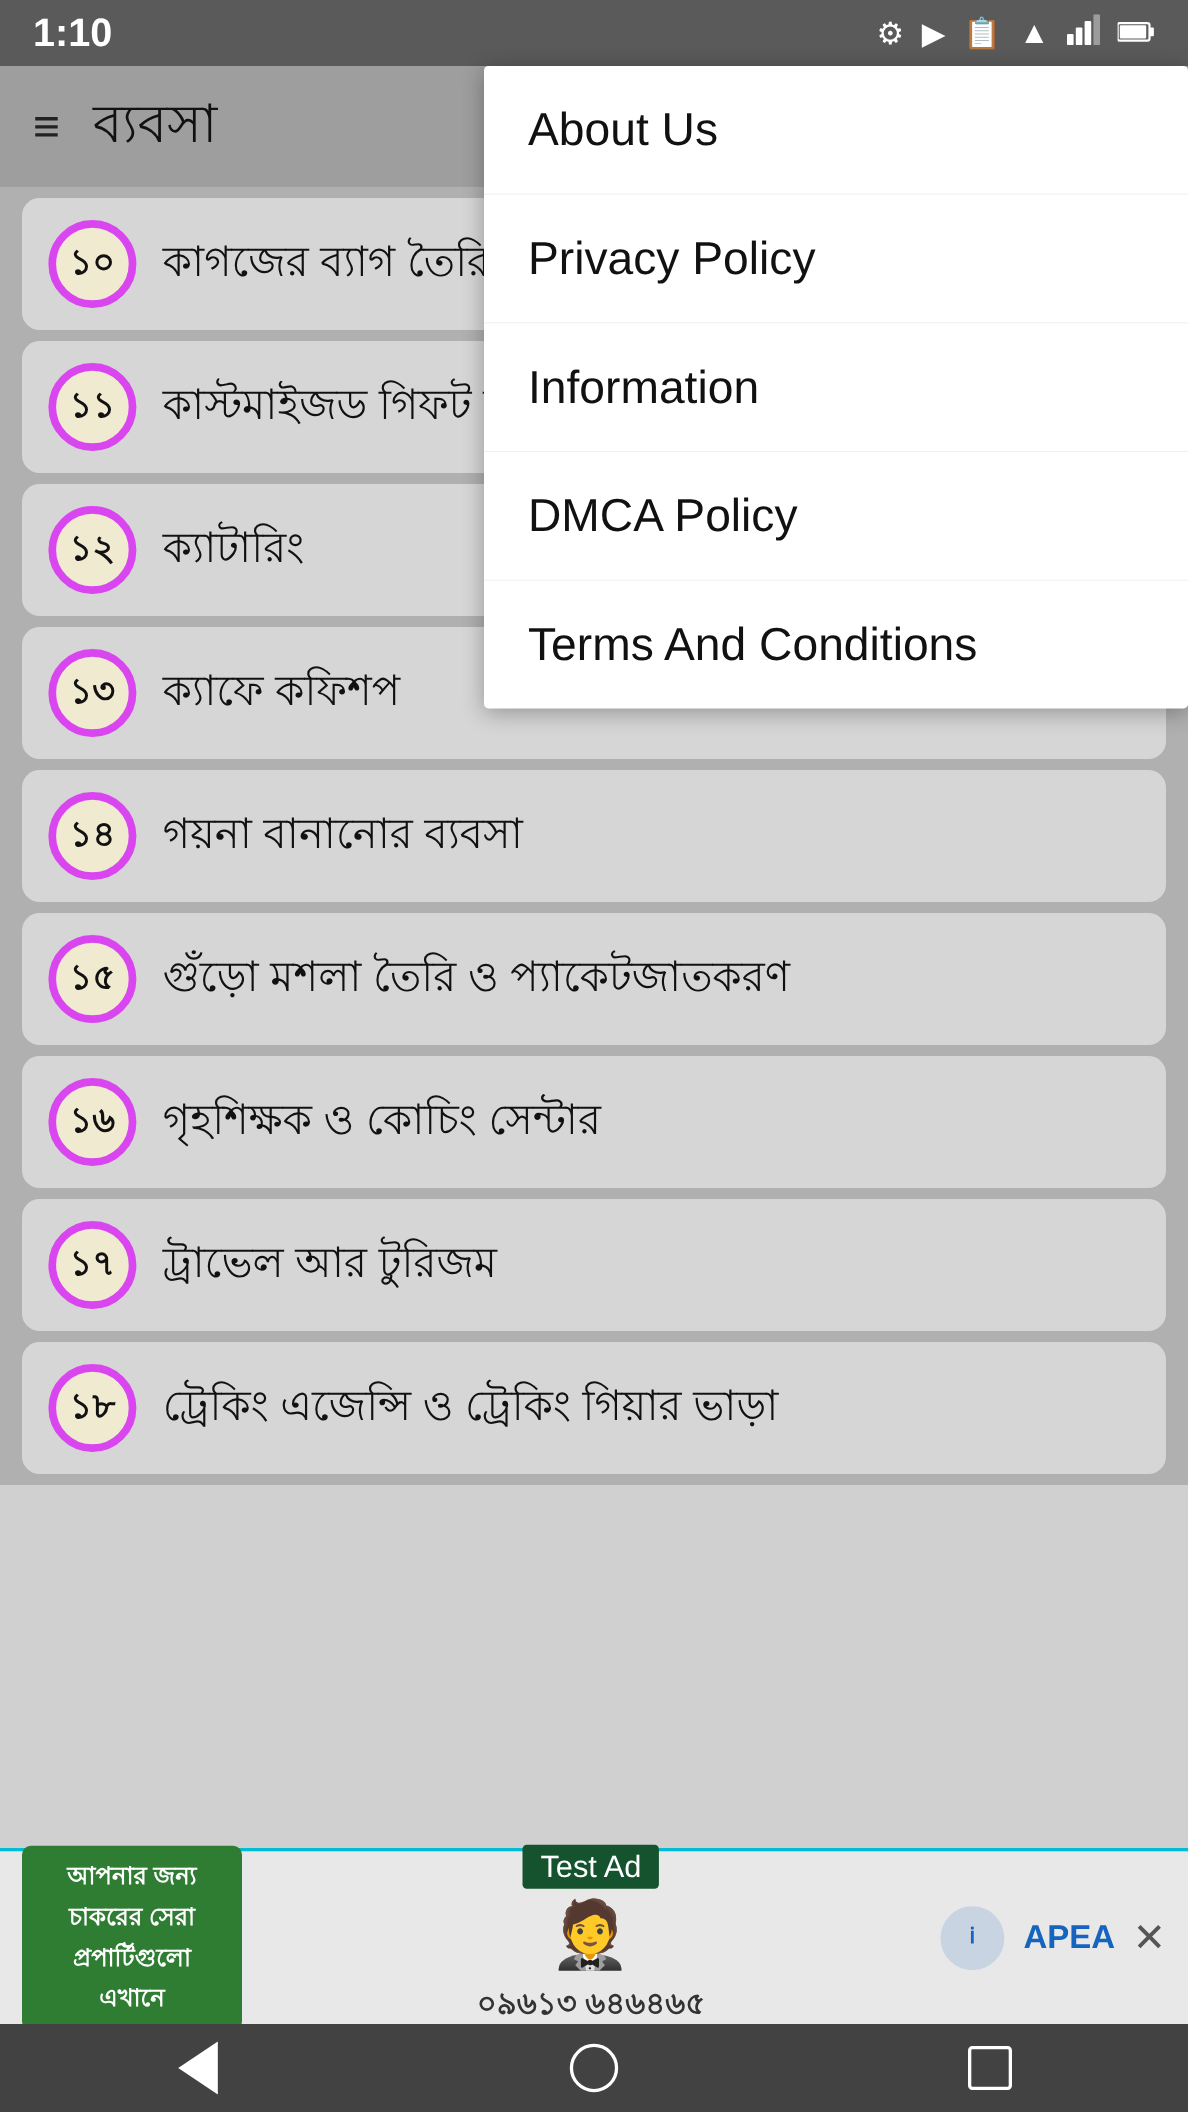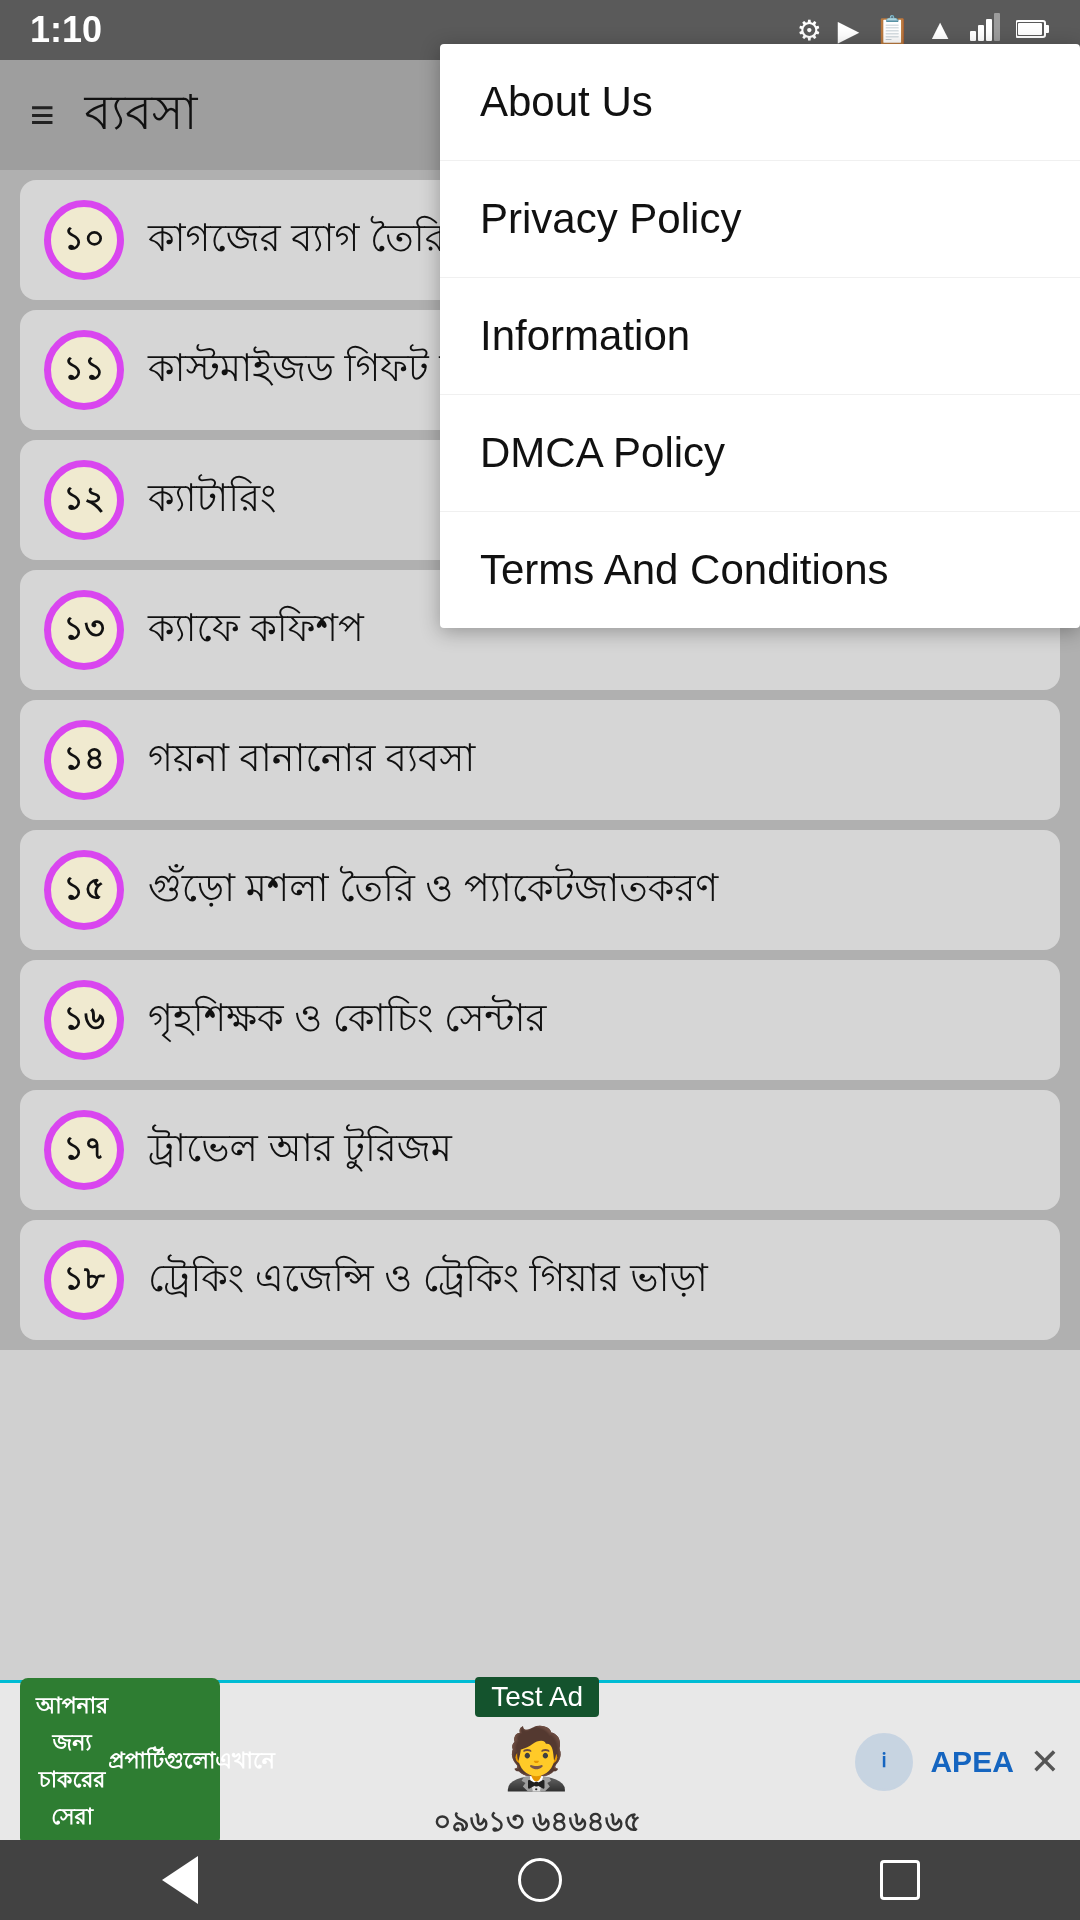--- a/index.html
+++ b/index.html
@@ -98,21 +98,21 @@
 
     .item-text {
       font-size: 38px;
       color: #111;
       font-weight: 500;
     }
 
     
     .dropdown-overlay {
       position: absolute;
-      top: 44px;
+      top: 60px;
       right: 0;
       width: 640px;
       background: white;
       border-radius: 4px;
       box-shadow: 0 4px 20px rgba(0,0,0,0.3);
       z-index: 100;
     }
 
     .dropdown-item {
       padding: 34px 40px;
@@ -135,21 +135,21 @@
       background: #e8e8e8;
       display: flex;
       align-items: center;
       justify-content: space-between;
       padding: 0 20px;
       border-top: 3px solid #00bcd4;
     }
 
     .ad-left {
       display: flex;
-      flex-direction: row;
+      flex-direction: column;
       align-items: center;
       background: #2e7d32;
       color: white;
       padding: 10px 16px;
       border-radius: 8px;
       font-size: 22px;
       font-weight: bold;
       width: 200px;
       text-align: center;
     }

